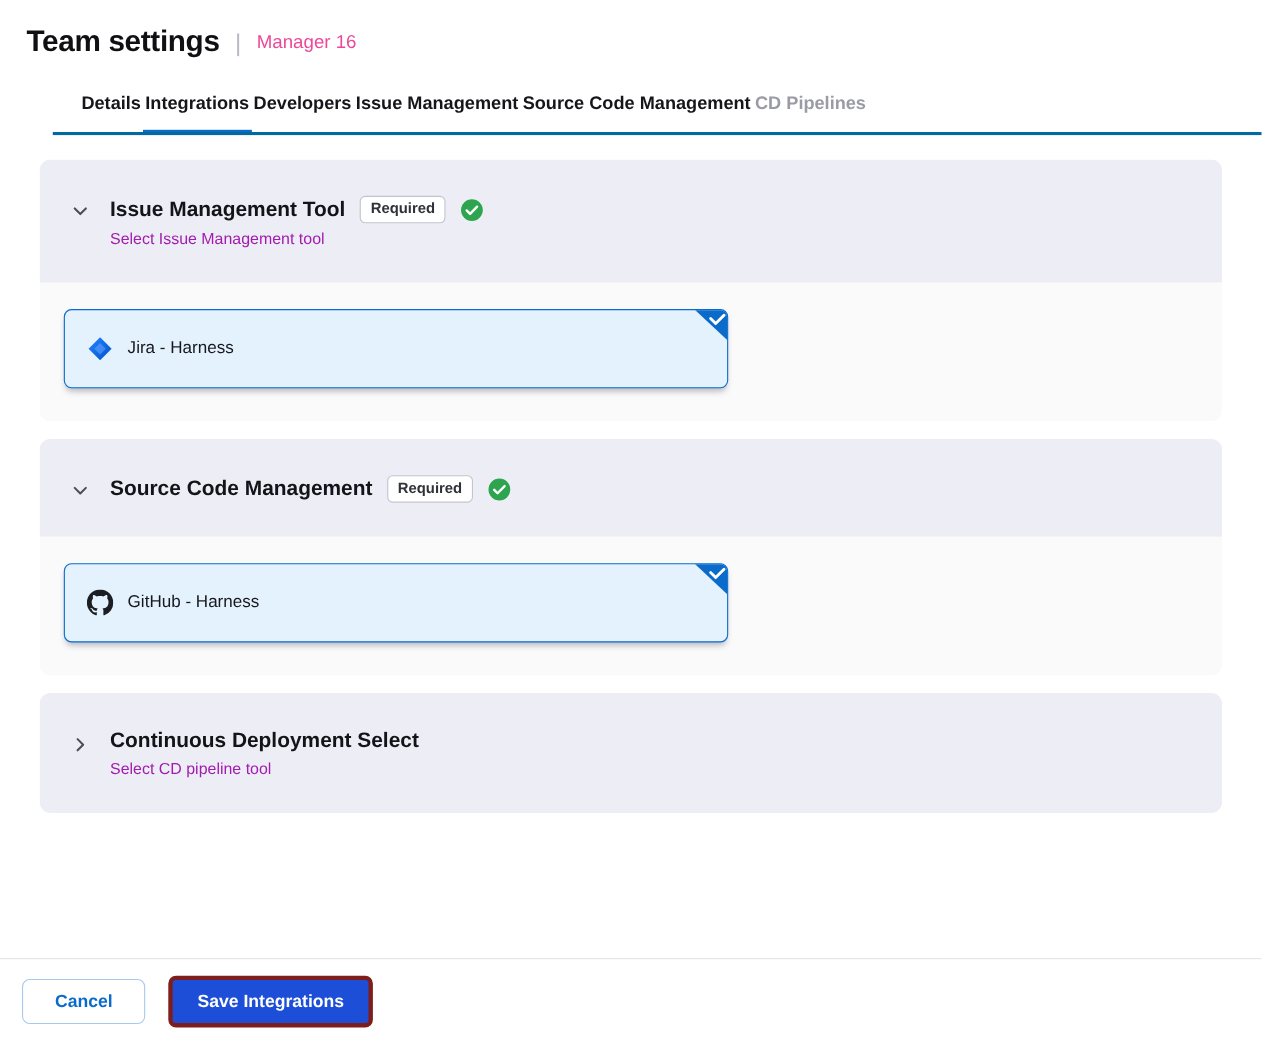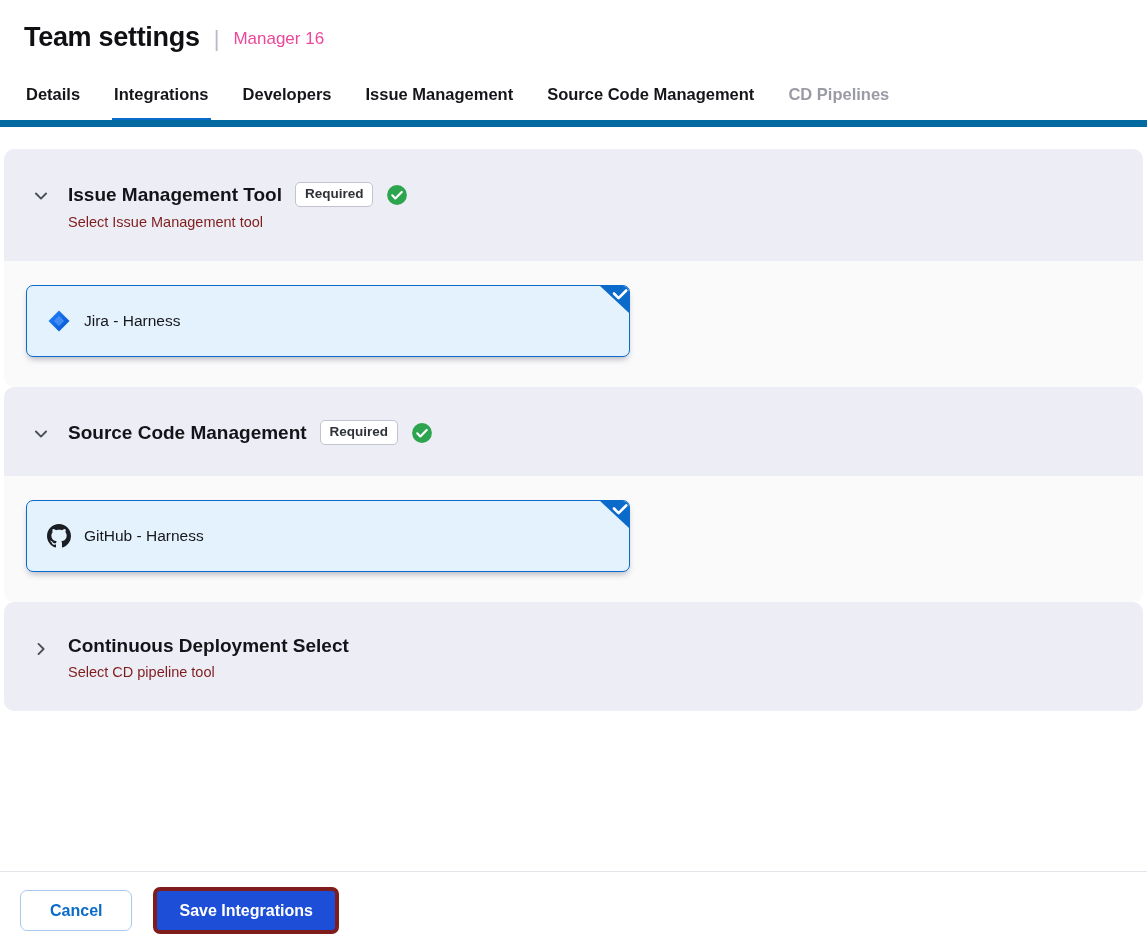--- a/index.html
+++ b/index.html
@@ -21,43 +21,44 @@
     gap: 14px;
     background: #fff;
   }
   .header-title { font-size: 27px; font-weight: 700; letter-spacing: -0.3px; color: #101014; }
   .header-sep { color: #b9b9c4; font-size: 22px; font-weight: 400; margin-top: 2px; }
   .header-subtitle { font-size: 17px; color: #ec4899; margin-top: 3px; }
 
   
   .tabbar {
     display: flex;
-    gap: 30px;
     padding: 0 24px;
-    border-bottom: 7px solid #0369a1;
-    background: #fff;
+    border-bottom: 3px solid #0369a1;
+    background: #fff;
+    margin-left: 48px;
   }
   .tab {
     font-size: 16.5px;
     font-weight: 600;
     color: #15151a;
     padding: 16px 2px 14px;
     border-bottom: 2px solid transparent;
     cursor: pointer;
     white-space: nowrap;
   }
   .tab.active { border-bottom-color: #0b6bcb; }
   .tab.disabled { color: #9b9ba6; cursor: default; }
 
   
   .content {
     flex: 1;
-    padding: 22px 4px;
+    padding: 22px 36px;
     display: flex;
     flex-direction: column;
+    gap: 16px;
     background: #fff;
   }
   .section { border-radius: 10px; overflow: hidden; }
   .section-header {
     background: #ededf6;
     padding: 33px 24px 31px 22px;
     display: flex;
     align-items: flex-start;
     gap: 10px;
     cursor: pointer;
@@ -71,21 +72,21 @@
     border: 1px solid #c3c3cf;
     border-radius: 5px;
     padding: 3px 9px 4px;
     font-size: 13.5px;
     font-weight: 700;
     color: #2f3237;
     line-height: 1.2;
   }
   .check-circle { width: 22px; height: 22px; display: inline-flex; }
   .check-circle svg { display: block; }
-  .section-subtitle { font-size: 14.5px; color: #7f1d1d; margin-top: 7px; }
+  .section-subtitle { font-size: 14.5px; color: #a21caf; margin-top: 7px; }
 
   .section-body { background: #fafafb; padding: 24px 22px 30px; }
 
   .option-card {
     position: relative;
     width: 604px;
     height: 72px;
     background: #e4f2fd;
     border: 1px solid #0b6bcb;
     border-radius: 7px;

